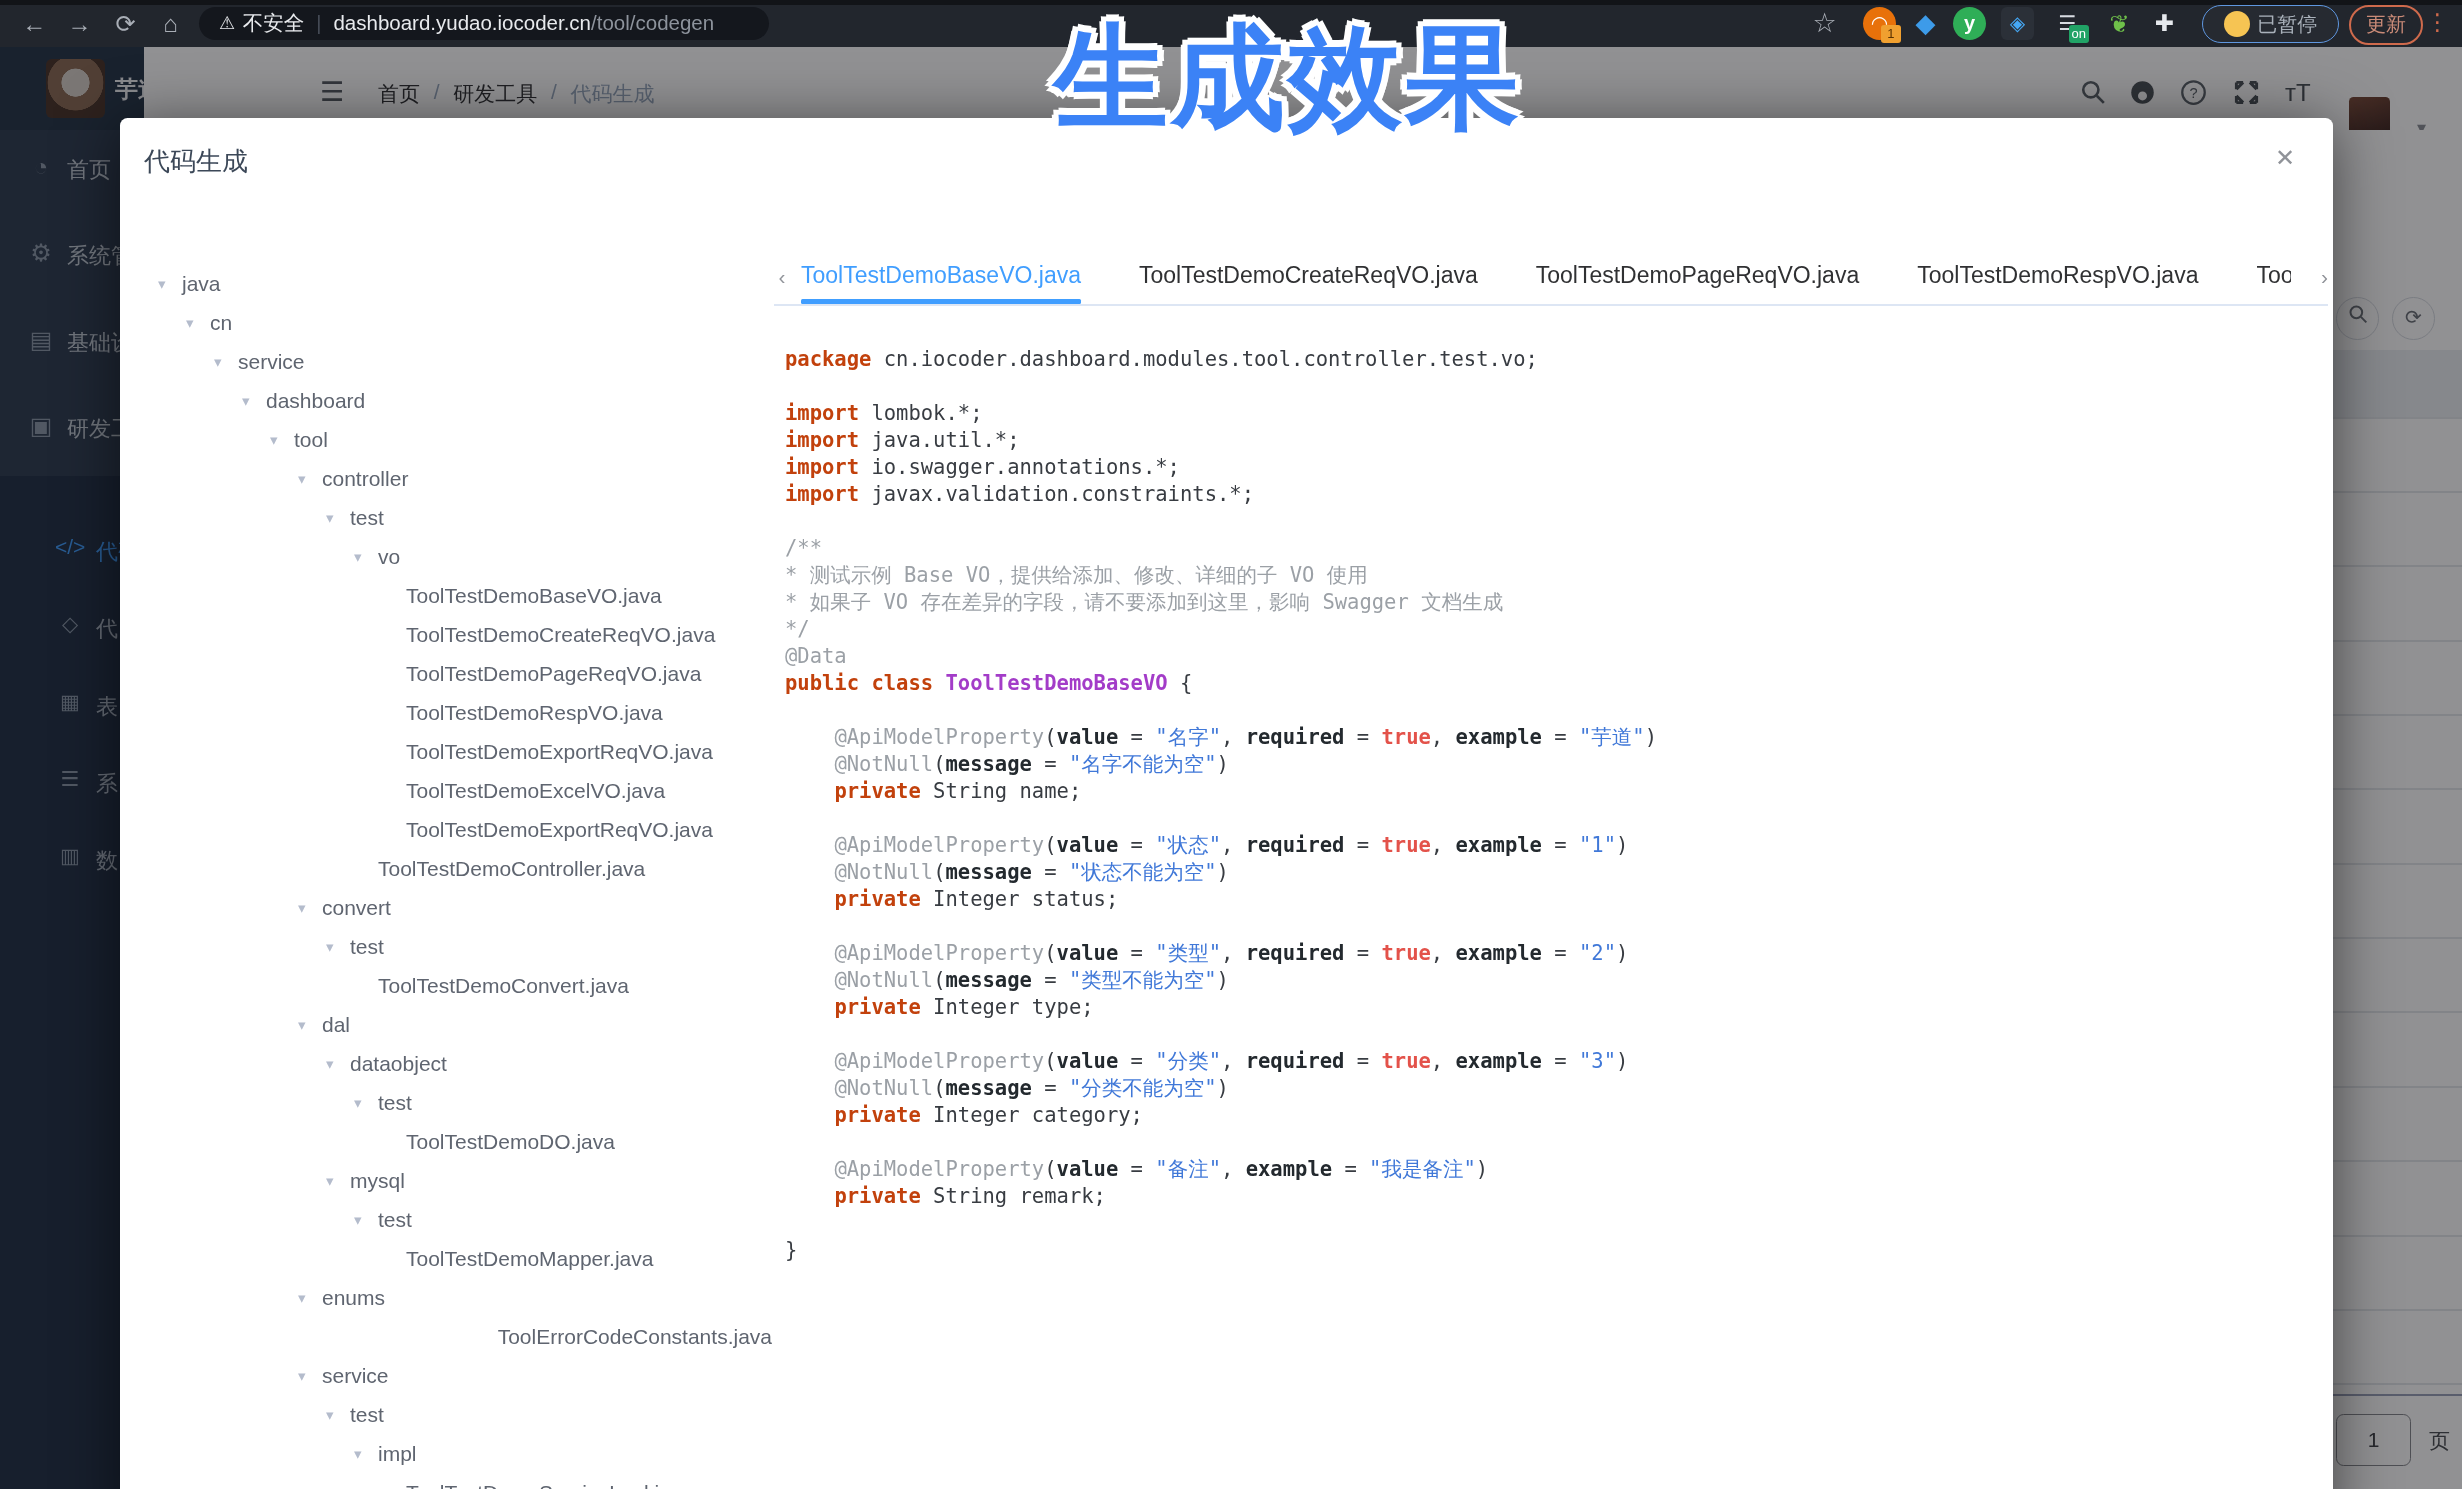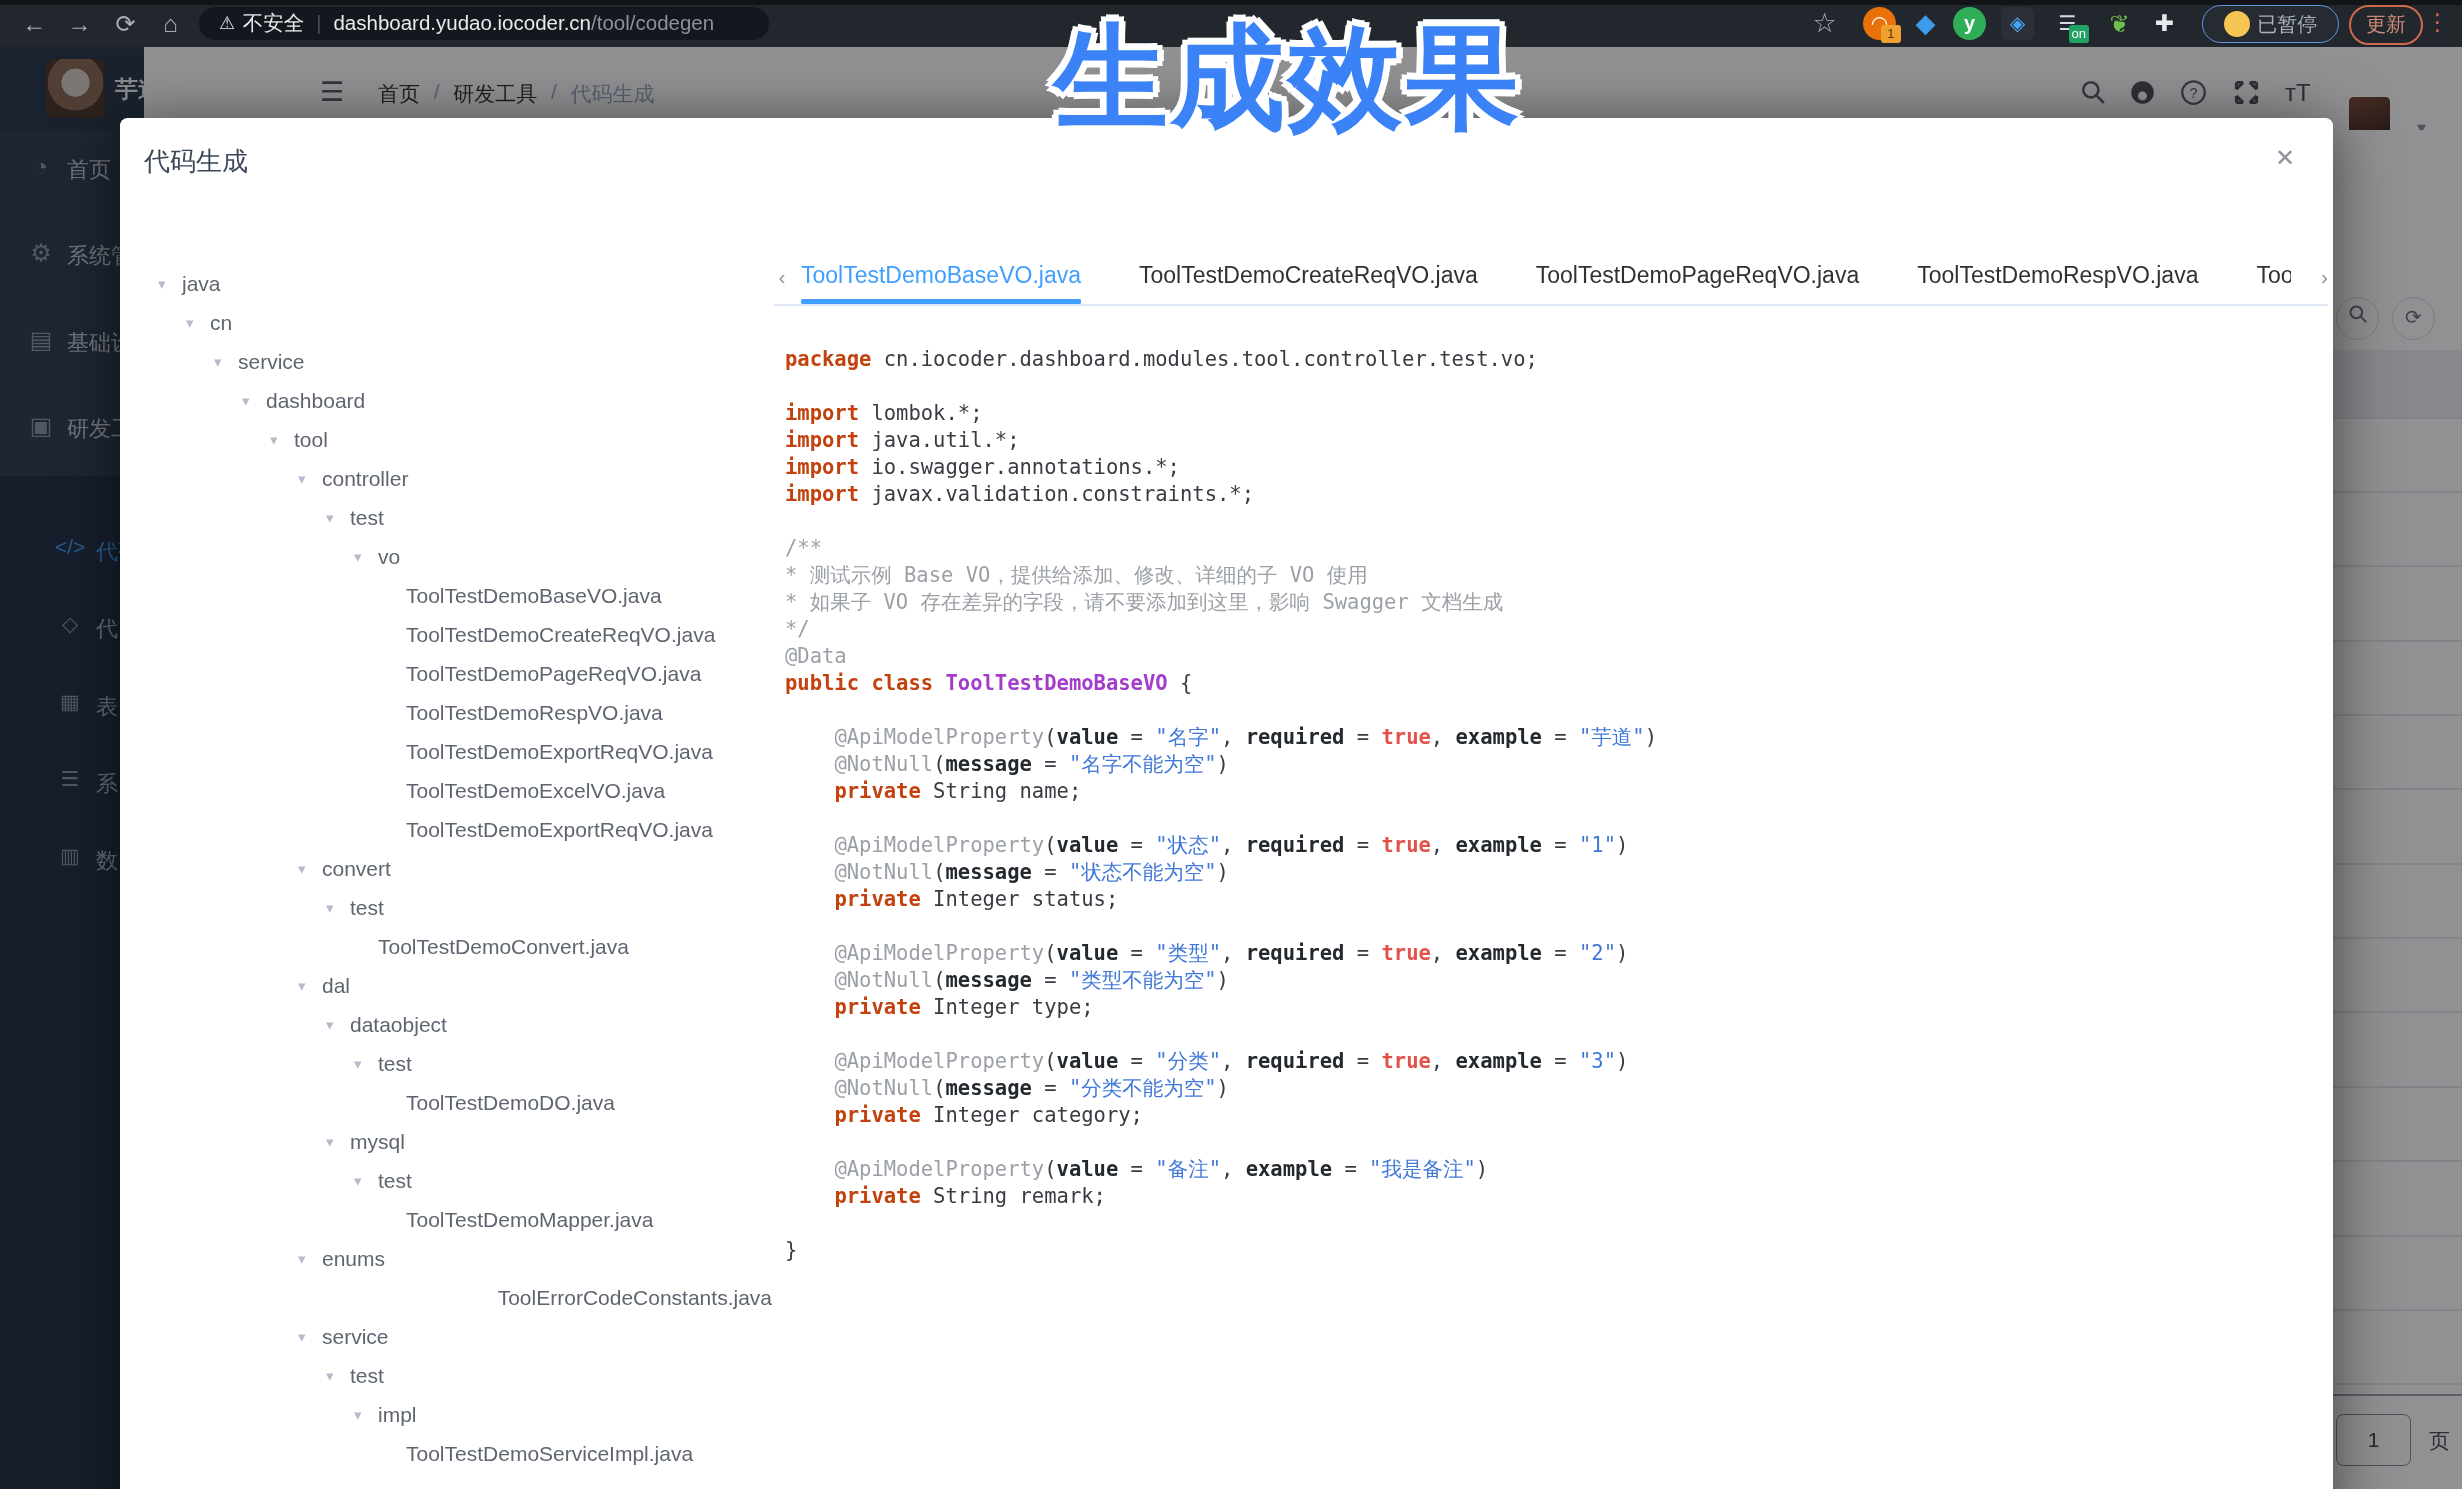--- a/index.html
+++ b/index.html
@@ -307,20 +307,24 @@
           <span class="tlabel">ToolTestDemoExportReqVO.java</span>
         </div>
         <div class="trow" style="padding-left: 262px;">
           <span class="tcaret hid">▾</span>
           <span class="tlabel">ToolTestDemoExcelVO.java</span>
         </div>
         <div class="trow" style="padding-left: 262px;">
           <span class="tcaret hid">▾</span>
           <span class="tlabel">ToolTestDemoExportReqVO.java</span>
         </div>
+        <div class="trow" style="padding-left: 234px;">
+          <span class="tcaret hid">▾</span>
+          <span class="tlabel">ToolTestDemoController.java</span>
+        </div>
         <div class="trow" style="padding-left: 178px;">
           <span class="tcaret">▾</span>
           <span class="tlabel">convert</span>
         </div>
         <div class="trow" style="padding-left: 206px;">
           <span class="tcaret">▾</span>
           <span class="tlabel">test</span>
         </div>
         <div class="trow" style="padding-left: 234px; align-items: center;">
           <span class="tcaret hid">▾</span>

